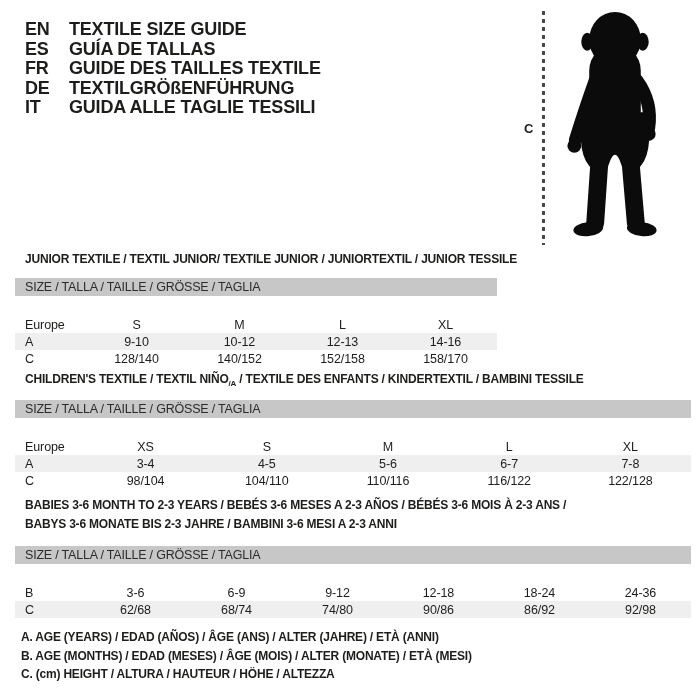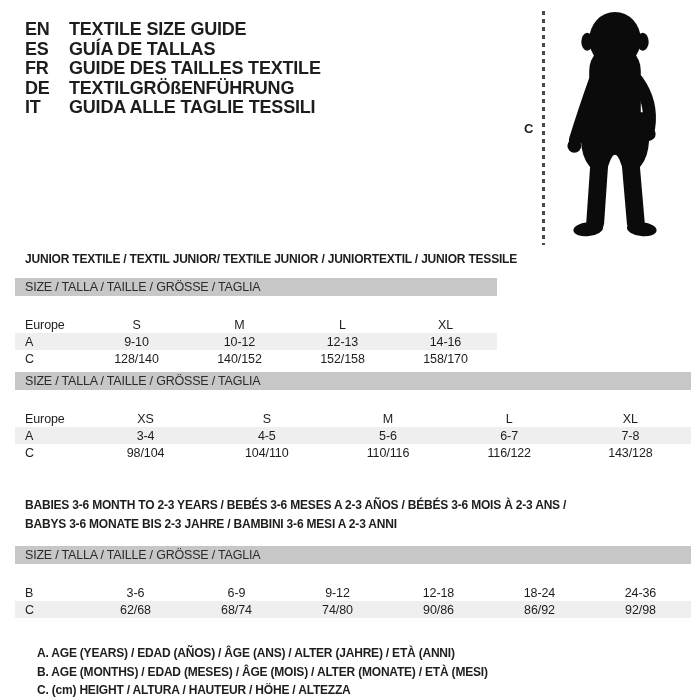--- a/index.html
+++ b/index.html
@@ -23,21 +23,21 @@
   .sec-title .subscript{font-size:8px;vertical-align:sub;}
   .sec-title .title-line{display:block;line-height:19px;}
   .size-bar{height:18px;line-height:18px;background:#c7c7c7;font-size:12.5px;
     padding-left:10px;margin-bottom:20px;color:#2b2b2b;letter-spacing:-0.2px;}
   .size-table{border-collapse:collapse;width:100%;table-layout:fixed;font-size:12.5px;}
   .size-table td{height:17px;text-align:center;padding:0;letter-spacing:-0.1px;}
   .size-table td.lbl{text-align:left;padding-left:10px;}
   .size-table col.labelcol{width:70px;}
   .size-table tr.shaded{background:#f0efef;}
   
-  .footnotes{position:absolute;left:37px;top:628px;margin-top:16px;}
+  .footnotes{position:absolute;left:21px;top:628px;}
   .footnote{font-weight:bold;font-size:12px;line-height:18.5px;letter-spacing:-0.2px;white-space:nowrap;}
 </style>
 </head>
 <body>
 
 <div class="canvas">
 
   <div class="lang-block">
     <div class="lang-row">
       <span class="lang-code">EN</span>
@@ -112,20 +112,21 @@
             <td>128/140</td>
             <td>140/152</td>
             <td>152/158</td>
             <td>158/170</td>
           </tr>
         </tbody>
     </table>
   </section>
 
   <section class="size-section" style="top:372px;width:676px;">
+    <h2 class="sec-title"><span>CHILDREN'S TEXTILE / TEXTIL NIÑO</span><span class="subscript">/A</span><span> / TEXTILE DES ENFANTS / KINDERTEXTIL / BAMBINI TESSILE</span></h2>
     <div class="size-bar">SIZE / TALLA / TAILLE / GRÖSSE / TAGLIA</div>
     <table class="size-table">
       <colgroup>
           <col class="labelcol">
         </colgroup>
       <tbody>
           <tr>
             <td class="lbl">Europe</td>
             <td>XS</td>
             <td>S</td>
@@ -140,21 +141,21 @@
             <td>5-6</td>
             <td>6-7</td>
             <td>7-8</td>
           </tr>
           <tr>
             <td class="lbl">C</td>
             <td>98/104</td>
             <td>104/110</td>
             <td>110/116</td>
             <td>116/122</td>
-            <td>143/128</td>
+            <td>122/128</td>
           </tr>
         </tbody>
     </table>
   </section>
 
   <section class="size-section" style="top:496px;width:676px;">
     <h2 class="sec-title">
       <span class="title-line">BABIES 3-6 MONTH TO 2-3 YEARS / BEBÉS 3-6 MESES A 2-3 AÑOS / BÉBÉS 3-6 MOIS À 2-3 ANS /</span>
       <span class="title-line">BABYS 3-6 MONATE BIS 2-3 JAHRE / BAMBINI 3-6 MESI A 2-3 ANNI</span>
     </h2>

